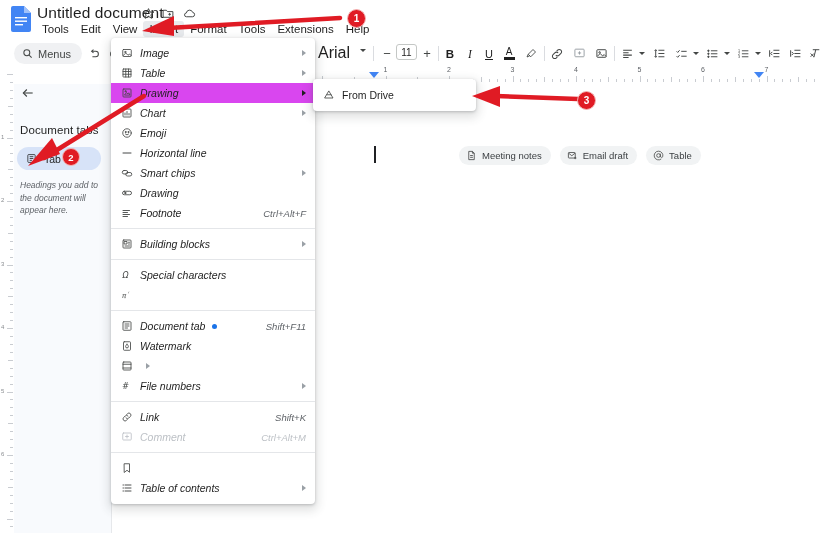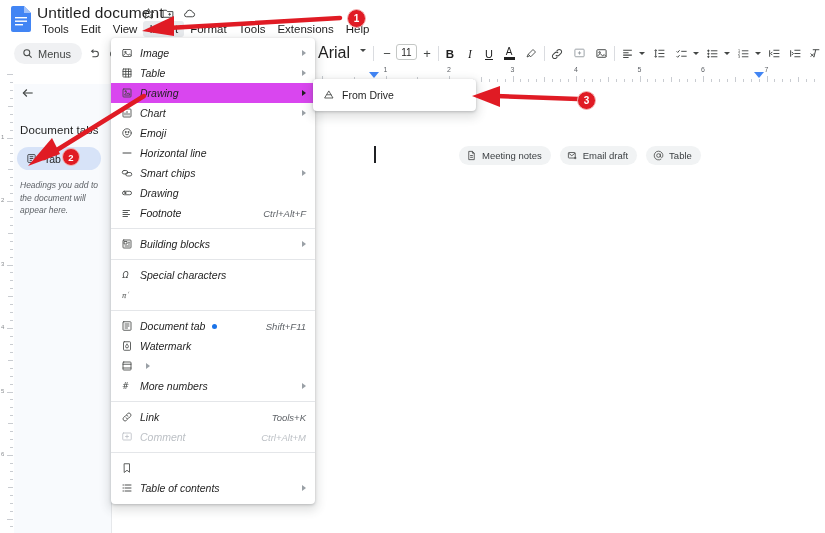--- a/index.html
+++ b/index.html
@@ -688,33 +688,33 @@
         </svg>
       </span>
       <span class="marrow"></span>
     </div>
     <div class="mrow">
       <span class="mic">
         <svg width="12" height="12" viewBox="0 0 24 24">
           <text x="2" y="18" font-size="17" fill="#444746" font-family="DejaVu Sans">#</text>
         </svg>
       </span>
-      <span class="mlbl">More numbers</span>
+      <span class="mlbl">File numbers</span>
       <span class="marrow"></span>
     </div>
     <div class="msep"></div>
     <div class="mrow">
       <span class="mic">
         <svg width="12" height="12" viewBox="0 0 24 24" fill="none" stroke="#444746" stroke-width="1.7" stroke-linecap="round" stroke-linejoin="round">
           <path d="M10 14a4 4 0 0 0 5.7 0l3-3a4 4 0 1 0-5.7-5.7L11.5 7"></path>
           <path d="M14 10a4 4 0 0 0-5.7 0l-3 3a4 4 0 1 0 5.7 5.7L12.5 17"></path>
         </svg>
       </span>
       <span class="mlbl">Link</span>
-      <span class="mkey">Tools+K</span>
+      <span class="mkey">Shift+K</span>
     </div>
     <div class="mrow disabled">
       <span class="mic">
         <svg width="12" height="12" viewBox="0 0 24 24" fill="none" stroke="#bdc1c6" stroke-width="1.7" stroke-linecap="round" stroke-linejoin="round">
           <rect x="3.5" y="4" width="17" height="14" rx="1.5"></rect>
           <path d="M12 8v6M9 11h6"></path>
         </svg>
       </span>
       <span class="mlbl">Comment</span>
       <span class="mkey">Ctrl+Alt+M</span>

